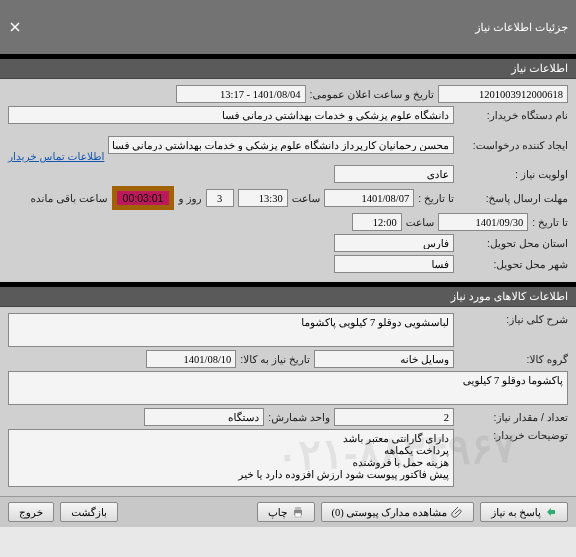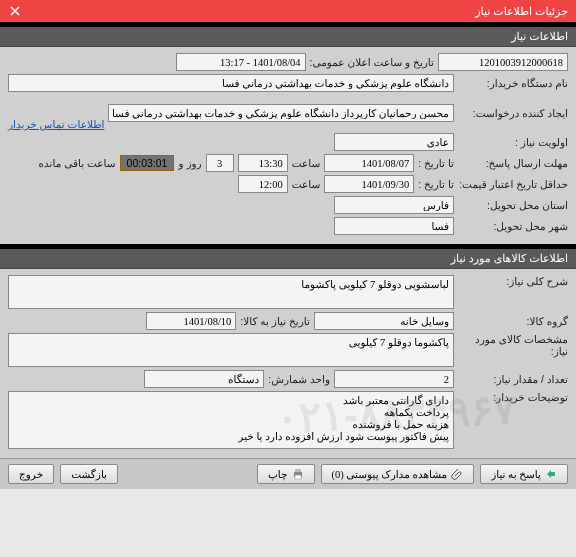--- a/index.html
+++ b/index.html
@@ -6,23 +6,23 @@
 body {
   font-family: Tahoma, Arial, sans-serif;
   font-size: 11px;
   background: #e8e8e8;
   width: 576px;
   height: 557px;
   overflow: hidden;
   direction: rtl;
 }
 .titlebar {
-  background: #ef4444;
+  background: #737373;
   color: #fff;
-  padding: 4px 8px;
+  padding: 20px 8px;
   font-size: 11px;
   display: flex;
   align-items: center;
   justify-content: space-between;
 }
 .titlebar .close {
   width: 14px; height: 14px;
   display: inline-flex;
   align-items: center; justify-content: center;
   cursor: pointer;
@@ -73,22 +73,22 @@
   resize: none;
 }
 .link {
   color: #1457b3;
   text-decoration: underline;
   cursor: pointer;
   font-size: 10.5px;
   margin-top: 23px;
 }
 .timer {
-  background: #737373;
-  border: 1px solid #a16207;
+  background: #be185d;
+  border: 5px solid #a16207;
   padding: 1px 6px;
   font-size: 10.5px;
 }
 .watermark {
   position: absolute;
   font-size: 42px;
   color: rgba(100,100,100,0.12);
   font-weight: bold;
   pointer-events:none;
   transform: rotate(-2deg);
@@ -164,21 +164,20 @@
     <input class="field field-ro" style="width: 90px;" readonly="" value="1401/08/07">
     <span class="label-sm">ساعت</span>
     <input class="field field-ro" style="width: 50px;" readonly="" value="13:30">
     <input class="field field-ro" style="width: 28px; text-align: center;" readonly="" value="3">
     <span class="label-sm">روز و</span>
     <span class="timer">00:03:01</span>
     <span class="label-sm">ساعت باقی مانده</span>
   </div>
 
   <div class="row">
-    <span class="label">حداقل تاریخ اعتبار قیمت:</span>
     <span class="label-sm">تا تاریخ :</span>
     <input class="field field-ro" style="width: 90px;" readonly="" value="1401/09/30">
     <span class="label-sm">ساعت</span>
     <input class="field field-ro" style="width: 50px;" readonly="" value="12:00">
   </div>
 
   <div class="row">
     <span class="label">استان محل تحویل:</span>
     <input class="field field-ro" style="width: 120px;" readonly="" value="فارس">
   </div>
@@ -200,21 +199,20 @@
   </div>
 
   <div class="row">
     <span class="label">گروه کالا:</span>
     <input class="field field-ro" style="width: 140px;" readonly="" value="وسایل خانه">
     <span class="label-sm">تاریخ نیاز به کالا:</span>
     <input class="field field-ro" style="width: 90px;" readonly="" value="1401/08/10">
   </div>
 
   <div class="row" style="align-items:flex-start">
-    <span class="label">مشخصات کالای مورد نیاز:</span>
     <textarea class="field field-ro" style="flex: 1 1 0%;" readonly="">پاکشوما دوقلو 7 کیلویی</textarea>
   </div>
 
   <div class="row">
     <span class="label">تعداد / مقدار نیاز:</span>
     <input class="field field-ro" style="width: 120px;" readonly="" value="2">
     <span class="label-sm">واحد شمارش:</span>
     <input class="field field-ro" style="width: 120px;" readonly="" value="دستگاه">
   </div>
 

